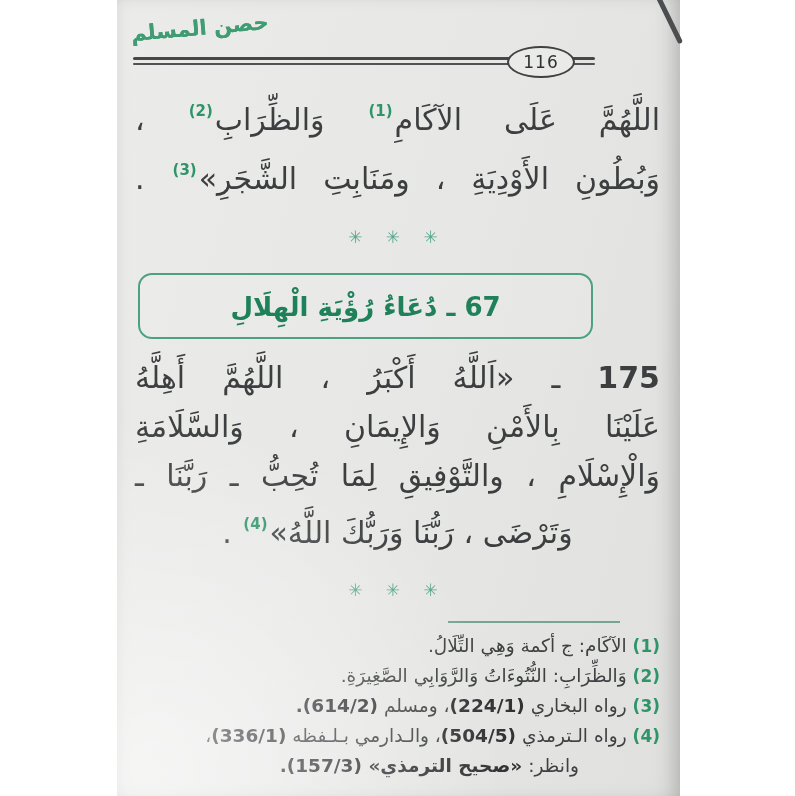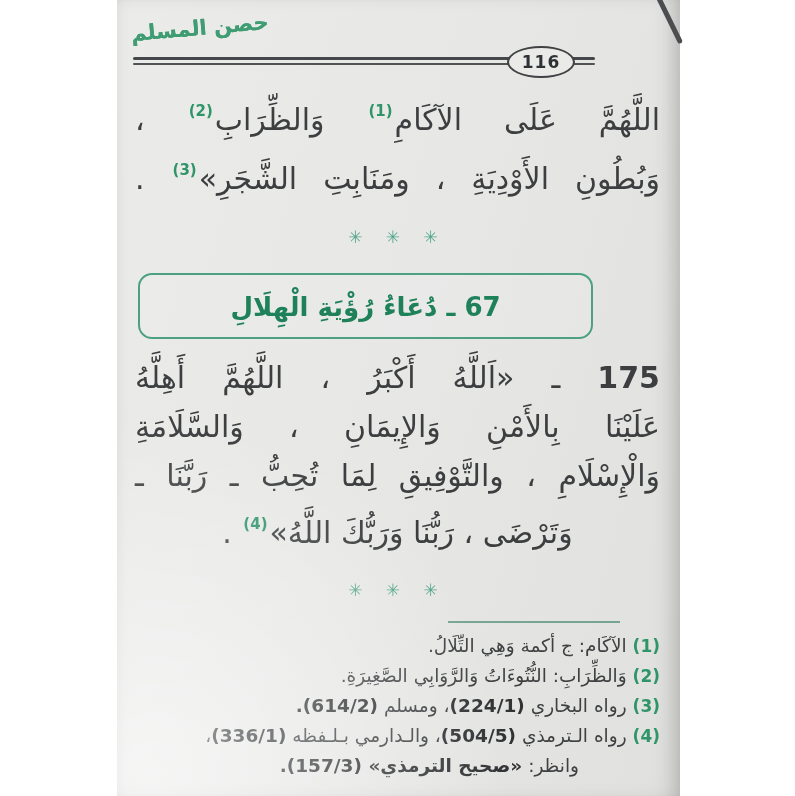--- a/index.html
+++ b/index.html
@@ -23,21 +23,21 @@
   .logo { position:absolute; left:14px; top:16px; color:#3f9c73; font-weight:bold;
     font-size:21px; transform:rotate(-5deg); direction:rtl; text-shadow:0 0 0.4px #3f9c73; }
 
   .rule { position:absolute; left:16px; top:57px; width:462px; }
   .rule-line1 { height:3px; background:#45474a; border-radius:2px; margin-bottom:3px; }
   .rule-line2 { height:2px; background:#505254; border-radius:2px; }
 
   .page-oval { position:absolute; left:390px; top:46px; width:68px; height:32px;
     background:#eaebe9; border:2.5px solid #3f4143; border-radius:50%;
     display:flex; align-items:center; justify-content:center; z-index:2; }
-  .page-oval span { font-size:17px; font-weight:bold; color:#2f3234; letter-spacing:1px; }
+  .page-oval span { font-size:17px; font-weight:normal; color:#2f3234; letter-spacing:1px; }
 
   .jline { direction:rtl; text-align:justify; text-align-last:justify; text-justify:inter-word;
     font-size:30px; line-height:51px; color:#3c3e40; }
   .dua .jline { line-height:49px; }
   .center-line { text-align:center; text-align-last:center; }
 
   .fnsup { color:#2f9569; font-weight:bold; font-size:15px; vertical-align:14px;
     letter-spacing:0; margin:0 2px; }
 
   .sep { text-align:center; color:#55a68e; font-size:17px; letter-spacing:9px;

